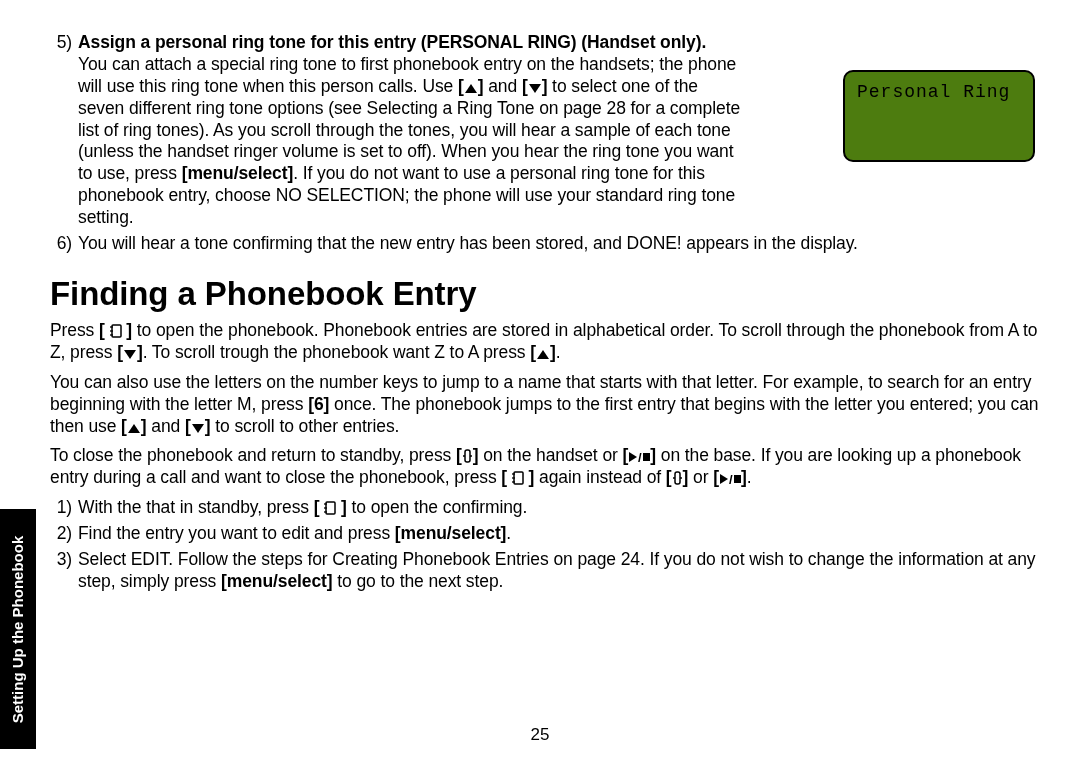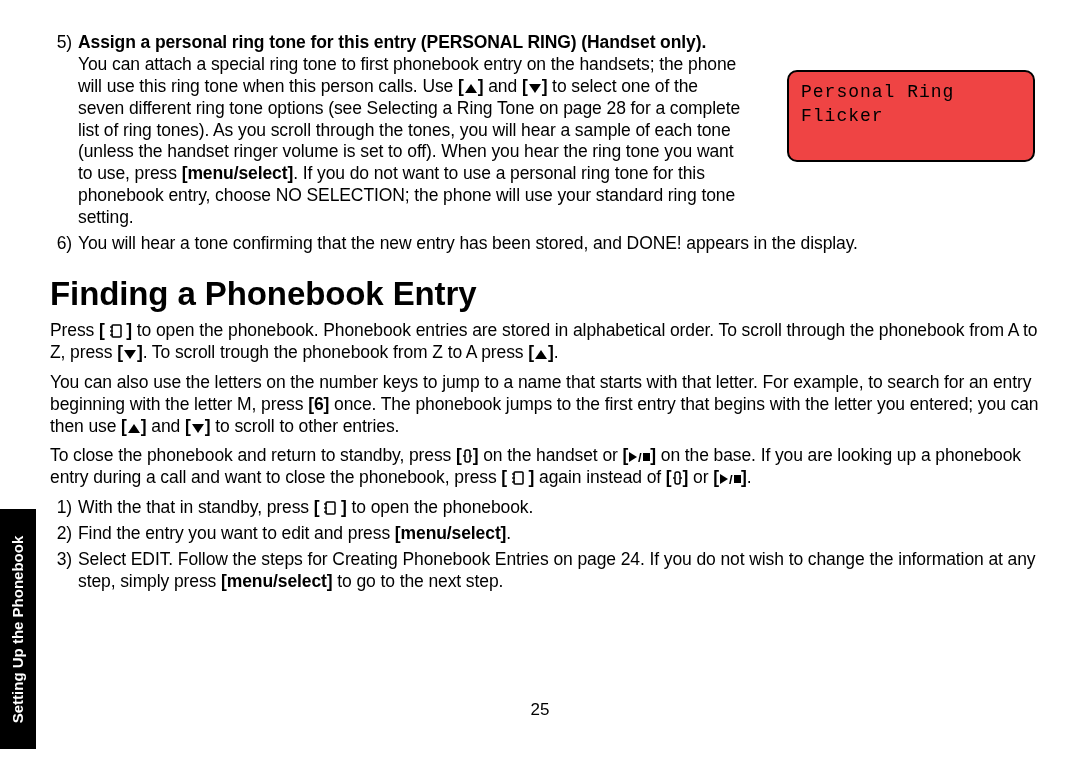--- a/index.html
+++ b/index.html
@@ -50,52 +50,51 @@
     h2.section {
       font-size: 33px;
       font-weight: bold;
       margin: 18px 0 6px 0;
     }
     .para { margin-bottom: 8px; }
     .lcd {
       position: absolute;
       right: 45px;
       top: 70px;
-      width: 248px;
+      width: 192px;
       height: 92px;
       border: 2px solid #000;
       border-radius: 10px;
       padding: 8px 12px;
       font-family: "Courier New", monospace;
       font-size: 18px;
       line-height: 1.35;
       letter-spacing: 1px;
-      background: #ef4444;
+      background: #4d7c0f;
     }
     .page-num {
       position: absolute;
-      bottom: 39px;
+      bottom: 14px;
       left: 50%;
       transform: translateX(-50%);
       font-size: 17px;
       margin-top: 28px;
     }
     .item5-body { max-width: 665px; }
     svg.inline { vertical-align: -2px; }
   </style>
 </head>
 <body>
 
 <div class="side-tab">
   <span>Setting Up the Phonebook</span>
 </div>
 
 <div class="lcd">
   <div>Personal Ring</div>
-  <div>Flicker</div>
 </div>
 
 <div class="content">
 
   <div class="ol-item">
     <div class="ol-num">5)</div>
     <div class="ol-body item5-body">
       <span class="bold">Assign a personal ring tone for this entry (PERSONAL RING) (Handset only).</span><br>
       <span>You can attach a special ring tone to first phonebook entry on the handsets; the phone will use this ring tone when this person calls. Use </span><span class="bold">[<svg class="inline" width="14" height="11">
             <polygon points="7,1 13,10 1,10" fill="#000"></polygon>
@@ -113,21 +112,21 @@
   <h2 class="section">Finding a Phonebook Entry</h2>
 
   <div class="para">
     <span>Press </span><span class="bold">[ <svg class="inline" width="12" height="14">
           <rect x="2" y="1" width="9" height="12" rx="1" fill="none" stroke="#000" stroke-width="1.5"></rect>
           <line x1="0" y1="3" x2="3" y2="3" stroke="#000" stroke-width="1.3"></line>
           <line x1="0" y1="7" x2="3" y2="7" stroke="#000" stroke-width="1.3"></line>
           <line x1="0" y1="11" x2="3" y2="11" stroke="#000" stroke-width="1.3"></line>
         </svg> ]</span><span> to open the phonebook. Phonebook entries are stored in alphabetical order. To scroll through the phonebook from A to Z, press </span><span class="bold">[<svg class="inline" width="14" height="11">
           <polygon points="1,1 13,1 7,10" fill="#000"></polygon>
-        </svg>]</span><span>. To scroll trough the phonebook from Z to A press </span><span class="bold">[<svg class="inline" width="14" height="11">
+        </svg>]</span><span>. To scroll trough the phonebook want Z to A press </span><span class="bold">[<svg class="inline" width="14" height="11">
           <polygon points="7,1 13,10 1,10" fill="#000"></polygon>
         </svg>]</span><span>.</span>
   </div>
 
   <div class="para">
     <span>You can also use the letters on the number keys to jump to a name that starts with that letter. For example, to search for an entry beginning with the letter M, press </span><span class="bold">[6]</span><span> once. The phonebook jumps to the first entry that begins with the letter you entered; you can then use </span><span class="bold">[<svg class="inline" width="14" height="11">
           <polygon points="7,1 13,10 1,10" fill="#000"></polygon>
         </svg>]</span><span> and </span><span class="bold">[<svg class="inline" width="14" height="11">
           <polygon points="1,1 13,1 7,10" fill="#000"></polygon>
         </svg>]</span><span> to scroll to other entries.</span>
@@ -160,21 +159,21 @@
 
 
   <div class="ol-item">
     <div class="ol-num">1)</div>
     <div class="ol-body">
       <span>With the that in standby, press </span><span class="bold">[ <svg class="inline" width="12" height="14">
             <rect x="2" y="1" width="9" height="12" rx="1" fill="none" stroke="#000" stroke-width="1.5"></rect>
             <line x1="0" y1="3" x2="3" y2="3" stroke="#000" stroke-width="1.3"></line>
             <line x1="0" y1="7" x2="3" y2="7" stroke="#000" stroke-width="1.3"></line>
             <line x1="0" y1="11" x2="3" y2="11" stroke="#000" stroke-width="1.3"></line>
-          </svg> ]</span><span> to open the phonebook.</span>
+          </svg> ]</span><span> to open the confirming.</span>
     </div>
   </div>
 
   <div class="ol-item">
     <div class="ol-num">2)</div>
     <div class="ol-body">
       <span>Find the entry you want to edit and press </span><span class="bold">[menu/select]</span><span>.</span>
     </div>
   </div>
 

